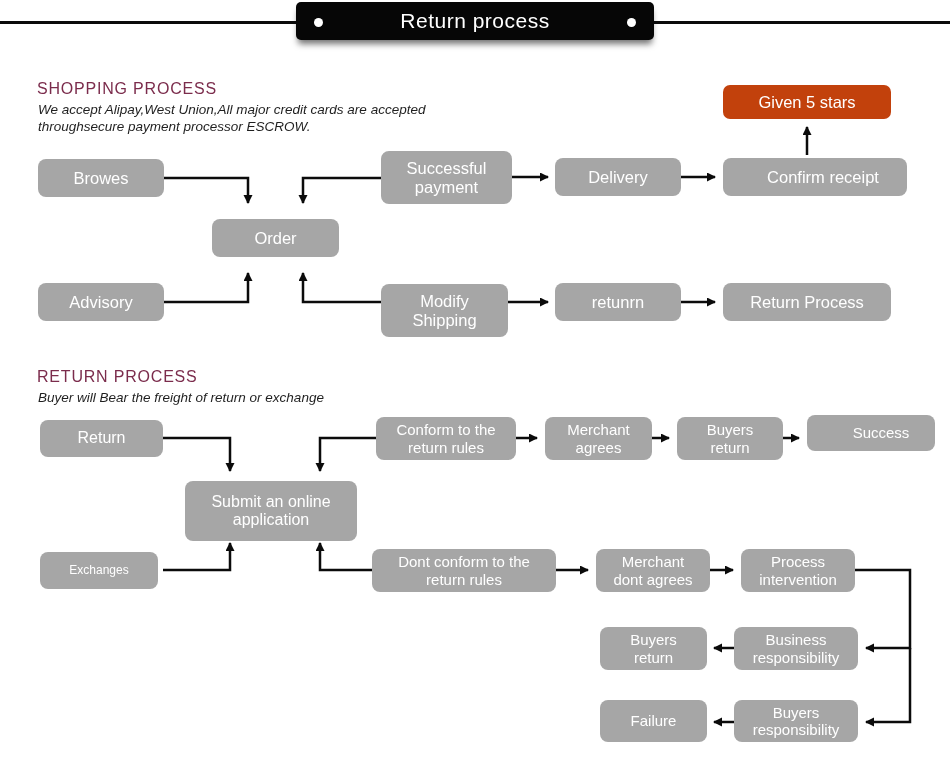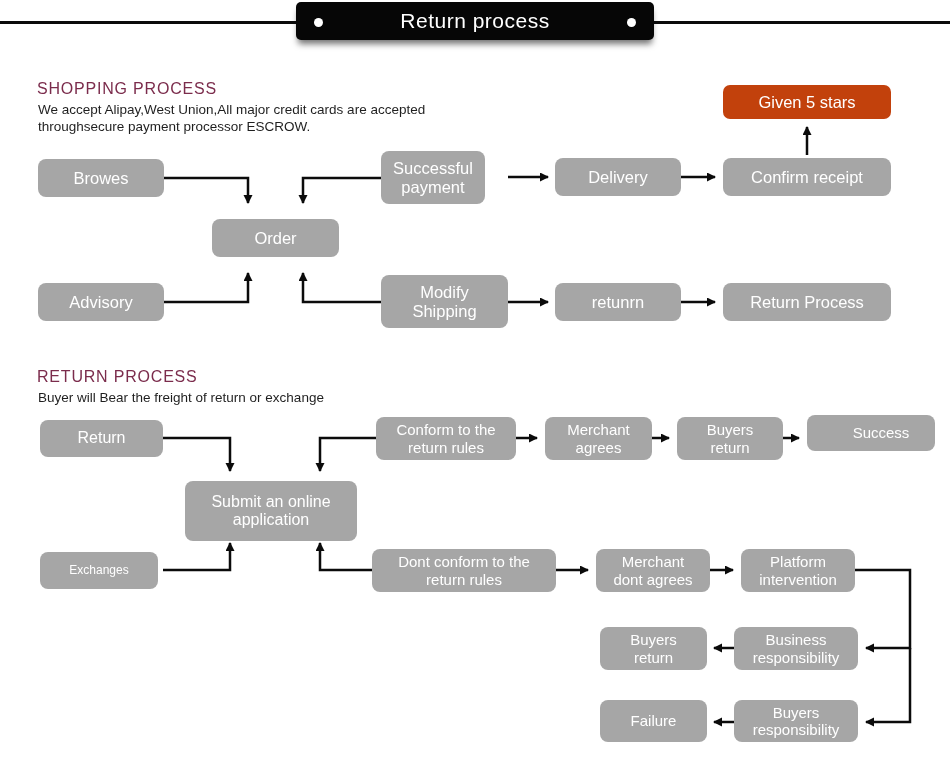--- a/index.html
+++ b/index.html
@@ -13,21 +13,21 @@
     position:absolute;left:296px;top:2px;width:358px;height:38px;background:#060606;
     border-radius:5px;display:flex;align-items:center;justify-content:center;
     box-shadow:0 6px 6px -2px rgba(0,0,0,0.55);
   }
   .banner .title{color:#ffffff;font-size:21px;letter-spacing:0.5px;}
   .banner .dot{position:absolute;top:16px;width:9px;height:9px;border-radius:50%;background:#ffffff;}
   .banner .dot.l{left:18px;}
   .banner .dot.r{right:18px;}
   
   .sec-heading{position:absolute;color:#7b2c4c;font-size:16px;letter-spacing:0.8px;font-weight:500;}
-  .sec-text{position:absolute;color:#1f1f1f;font-size:13.5px;line-height:17px;white-space:pre-line;}
+  .sec-text{position:absolute;color:#1f1f1f;font-size:13.5px;line-height:17px;white-space:pre-line;font-style:italic;}
   
   .node{
     position:absolute;background:#a6a6a6;color:#ffffff;border-radius:8px;
     display:flex;align-items:center;justify-content:center;text-align:center;
     font-size:16.5px;line-height:1.15;white-space:pre-line;
   }
   .node.sm{font-size:15px;}
   .node.accent{background:#c2410c;border-radius:7px;}
   
   svg.wires{position:absolute;left:0;top:0;pointer-events:none;}
@@ -78,47 +78,47 @@
       <path d="M710,570 L733,570" marker-end="url(#ah)"></path>
       <path d="M855,570 L910,570 L910,648 L866,648" marker-end="url(#ah)"></path>
       <path d="M910,648 L910,722 L866,722" marker-end="url(#ah)"></path>
       <path d="M734,648 L714,648" marker-end="url(#ah)"></path>
       <path d="M734,722 L714,722" marker-end="url(#ah)"></path>
     </g>
   </svg>
 
   <div class="node accent" style="left:723px;top:85px;width:168px;height:34px;">Given 5 stars</div>
   <div class="node" style="left:38px;top:159px;width:126px;height:38px;">Browes</div>
-  <div class="node" style="left:381px;top:151px;width:104px;height:53px;">Successful
+  <div class="node" style="left:381px;top:151px;width:131px;height:53px;">Successful
 payment</div>
   <div class="node" style="left:555px;top:158px;width:126px;height:38px;">Delivery</div>
-  <div class="node" style="left:723px;top:158px;width:168px;height:38px;">Confirm receipt</div>
+  <div class="node" style="left:723px;top:158px;width:168px;height:38px;padding-left:16px;">Confirm receipt</div>
   <div class="node" style="left:212px;top:219px;width:127px;height:38px;">Order</div>
   <div class="node" style="left:38px;top:283px;width:126px;height:38px;">Advisory</div>
-  <div class="node" style="left:381px;top:275px;width:127px;height:53px;">Modify
+  <div class="node" style="left:381px;top:284px;width:127px;height:53px;">Modify
 Shipping</div>
   <div class="node" style="left:555px;top:283px;width:126px;height:38px;">retunrn</div>
   <div class="node" style="left:723px;top:283px;width:168px;height:38px;">Return Process</div>
 
   <div class="node sm" style="left:40px;top:420px;width:123px;height:37px;font-size:16px;">Return</div>
   <div class="node sm" style="left:376px;top:417px;width:140px;height:43px;">Conform to the
 return rules</div>
   <div class="node sm" style="left:545px;top:417px;width:107px;height:43px;">Merchant
 agrees</div>
   <div class="node sm" style="left:677px;top:417px;width:106px;height:43px;">Buyers
 return</div>
   <div class="node sm" style="left:807px;top:415px;width:108px;height:36px;padding-left:20px;">Success</div>
   <div class="node sm" style="left:185px;top:481px;width:172px;height:60px;font-size:16px;">Submit an online
 application</div>
   <div class="node sm" style="left:40px;top:552px;width:118px;height:37px;font-size:12px;">Exchanges</div>
   <div class="node sm" style="left:372px;top:549px;width:184px;height:43px;">Dont conform to the
 return rules</div>
   <div class="node sm" style="left:596px;top:549px;width:114px;height:43px;">Merchant
 dont agrees</div>
-  <div class="node sm" style="left:741px;top:549px;width:114px;height:43px;">Platform
+  <div class="node sm" style="left:741px;top:549px;width:114px;height:43px;">Process
 intervention</div>
   <div class="node sm" style="left:600px;top:627px;width:107px;height:43px;">Buyers
 return</div>
   <div class="node sm" style="left:734px;top:627px;width:124px;height:43px;">Business
 responsibility</div>
   <div class="node sm" style="left:600px;top:700px;width:107px;height:42px;">Failure</div>
   <div class="node sm" style="left:734px;top:700px;width:124px;height:42px;">Buyers
 responsibility</div>
 
 </div>

